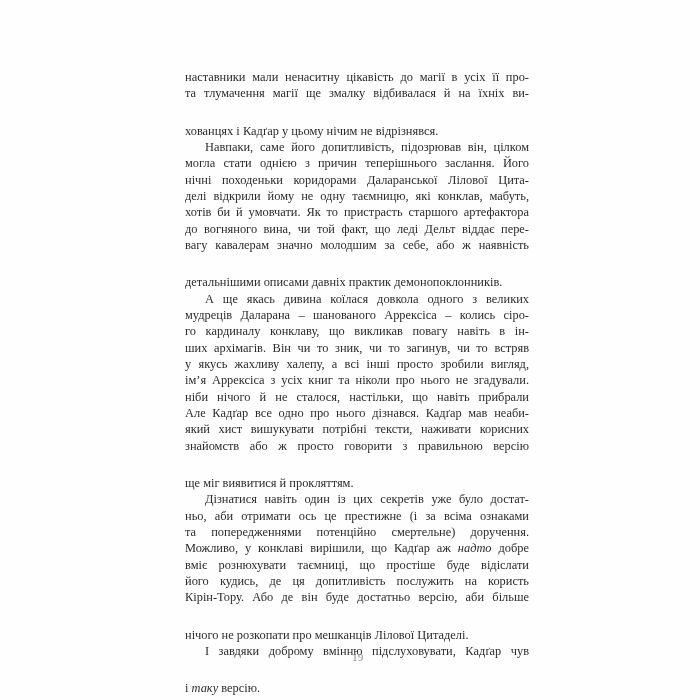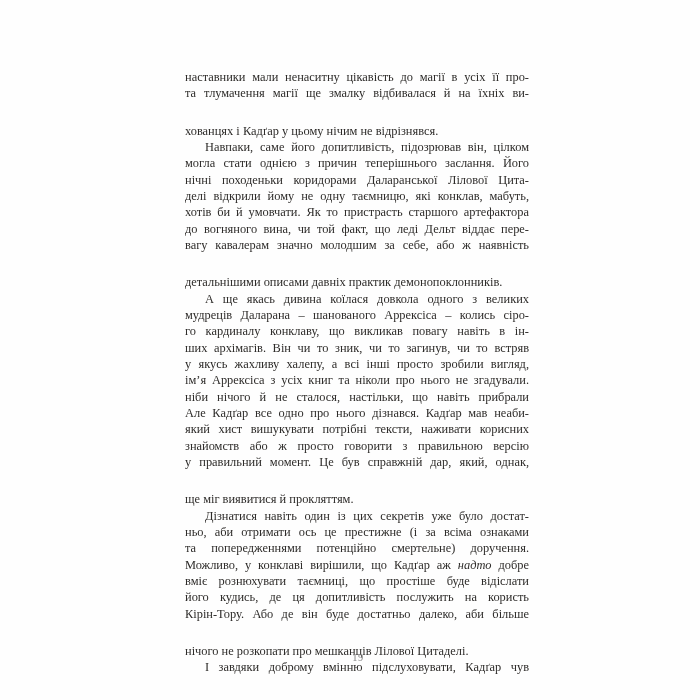--- a/index.html
+++ b/index.html
@@ -71,27 +71,26 @@
       <div class="line indent"><span>А ще якась дивина коїлася довкола одного з великих</span></div>
       <div class="line"><span>мудреців Даларана – шанованого Аррексіса – колись сіро-</span></div>
       <div class="line"><span>го кардиналу конклаву, що викликав повагу навіть в ін-</span></div>
       <div class="line"><span>ших архімагів. Він чи то зник, чи то загинув, чи то встряв</span></div>
       <div class="line"><span>у якусь жахливу халепу, а всі інші просто зробили вигляд,</span></div>
       <div class="line"><span>ім’я Аррексіса з усіх книг та ніколи про нього не згадували.</span></div>
       <div class="line"><span>ніби нічого й не сталося, настільки, що навіть прибрали</span></div>
       <div class="line"><span>Але Кадґар все одно про нього дізнався. Кадґар мав неаби-</span></div>
       <div class="line"><span>який хист вишукувати потрібні тексти, наживати корисних</span></div>
       <div class="line"><span>знайомств або ж просто говорити з правильною версію</span></div>
-      <div class="line"><span>у правильний момент. Це був справжній дар, який, однак,</span></div>
       <div class="line para-end"><span>ще міг виявитися й прокляттям.</span></div>
       <div class="line indent"><span>Дізнатися навіть один із цих секретів уже було достат-</span></div>
       <div class="line"><span>ньо, аби отримати ось це престижне (і за всіма ознаками</span></div>
       <div class="line"><span>та попередженнями потенційно смертельне) доручення.</span></div>
       <div class="line"><span>Можливо, у конклаві вирішили, що Кадґар аж </span><i>надто</i><span> добре</span></div>
       <div class="line"><span>вміє рознюхувати таємниці, що простіше буде відіслати</span></div>
       <div class="line"><span>його кудись, де ця допитливість послужить на користь</span></div>
-      <div class="line"><span>Кірін-Тору. Або де він буде достатньо далеко, аби більше</span></div>
+      <div class="line"><span>Кірін-Тору. Або де він буде достатньо версію, аби більше</span></div>
       <div class="line para-end"><span>нічого не розкопати про мешканців Лілової Цитаделі.</span></div>
       <div class="line indent"><span>І завдяки доброму вмінню підслуховувати, Кадґар чув</span></div>
       <div class="line para-end"><span>і </span><i>таку</i><span> версію.</span></div>
     </div>
   <div class="page-number">19</div>
 </div>
 
 </body></html>

